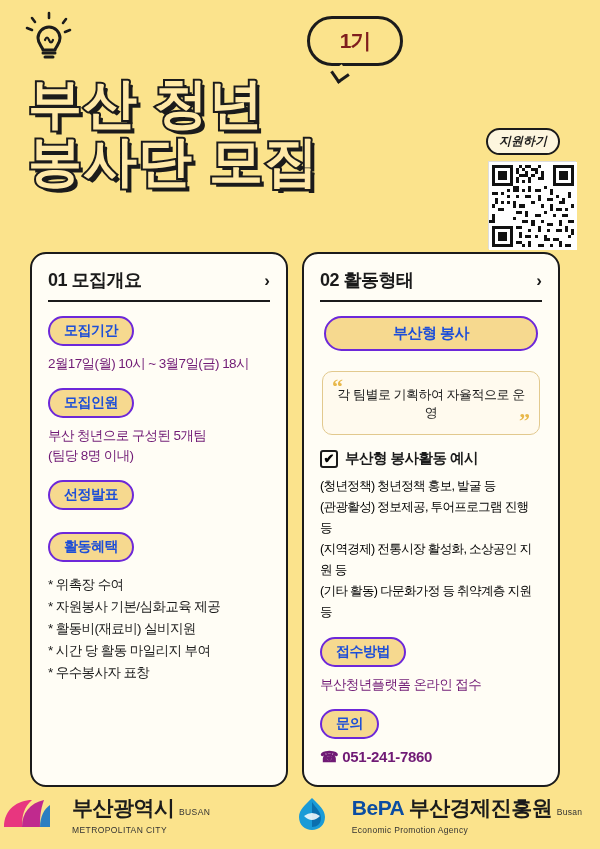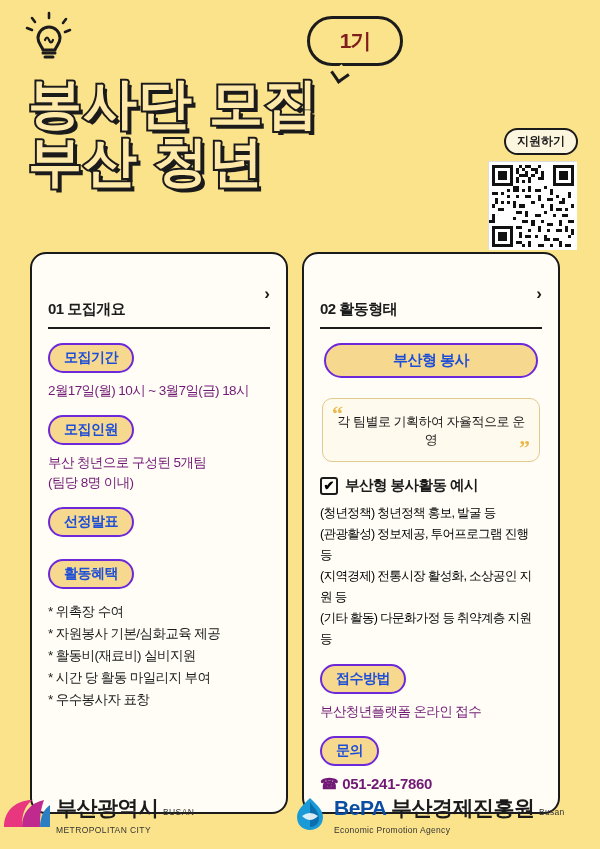--- a/index.html
+++ b/index.html
@@ -76,21 +76,22 @@
     paint-order: stroke fill;
     text-shadow: 4px 4px 0 #1b1b1b;
     white-space: nowrap;
   }
 
   .qr-area {
     position: absolute;
     right: 22px;
     top: 128px;
     width: 92px;
-    text-align: right;
+    text-align: left;
+    font-style: italic;
   }
   .qr-label {
     display: inline-block;
     border: 2px solid #1b1b1b;
     border-radius: 14px;
     background: #fdf6de;
     font-size: 12px;
     font-weight: bold;
     padding: 3px 11px;
     color: #1b1b1b;
@@ -126,25 +127,24 @@
     position: relative;
   }
   .card-head {
     display: flex;
     align-items: center;
     justify-content: space-between;
     border-bottom: 2px solid #1b1b1b;
     padding-bottom: 8px;
   }
   .card-head .t {
-    font-size: 15px;
+    font-size: 18px;
     font-weight: bold;
     color: #1b1b1b;
     letter-spacing: -0.5px;
-    margin-top: 32px;
   }
   .card-head .t .num { color: #1b1b1b; }
   .chev {
     font-size: 17px;
     font-weight: bold;
     color: #1b1b1b;
     line-height: 1;
   }
 
   .pill {
@@ -243,21 +243,21 @@
     position: absolute;
     left: 0;
     bottom: 0;
     width: 600px;
     height: 64px;
     display: flex;
     align-items: center;
     justify-content: center;
     gap: 60px;
   }
-  .logo { display: flex; align-items: center; gap: 4px; }
+  .logo { display: flex; align-items: center; gap: 20px; }
   .logo .mark { flex: 0 0 auto; }
   .logo .words .big {
     font-size: 21px;
     font-weight: bold;
     color: #1b1b1b;
     letter-spacing: -0.5px;
     line-height: 22px;
   }
   .logo .words .small {
     font-size: 8.5px;
@@ -284,22 +284,22 @@
       </g>
     </svg>
   </div>
 
   <div class="badge-bubble">
     <div class="bub">1기</div>
     <div class="tail"></div>
   </div>
 
   <div class="title-block">
+    <div class="title-line">부산 청년</div>
     <div class="title-line">봉사단 모집</div>
-    <div class="title-line">부산 청년</div>
   </div>
 
   <div class="qr-area">
     <div class="qr-label">지원하기</div>
     <div class="qr-box">
       <svg width="88" height="88" viewBox="0 0 29 29" shape-rendering="crispEdges">
         <rect width="29" height="29" fill="#fff"></rect>
         <g fill="#111">
 
           <rect x="1" y="1" width="7" height="7"></rect>

